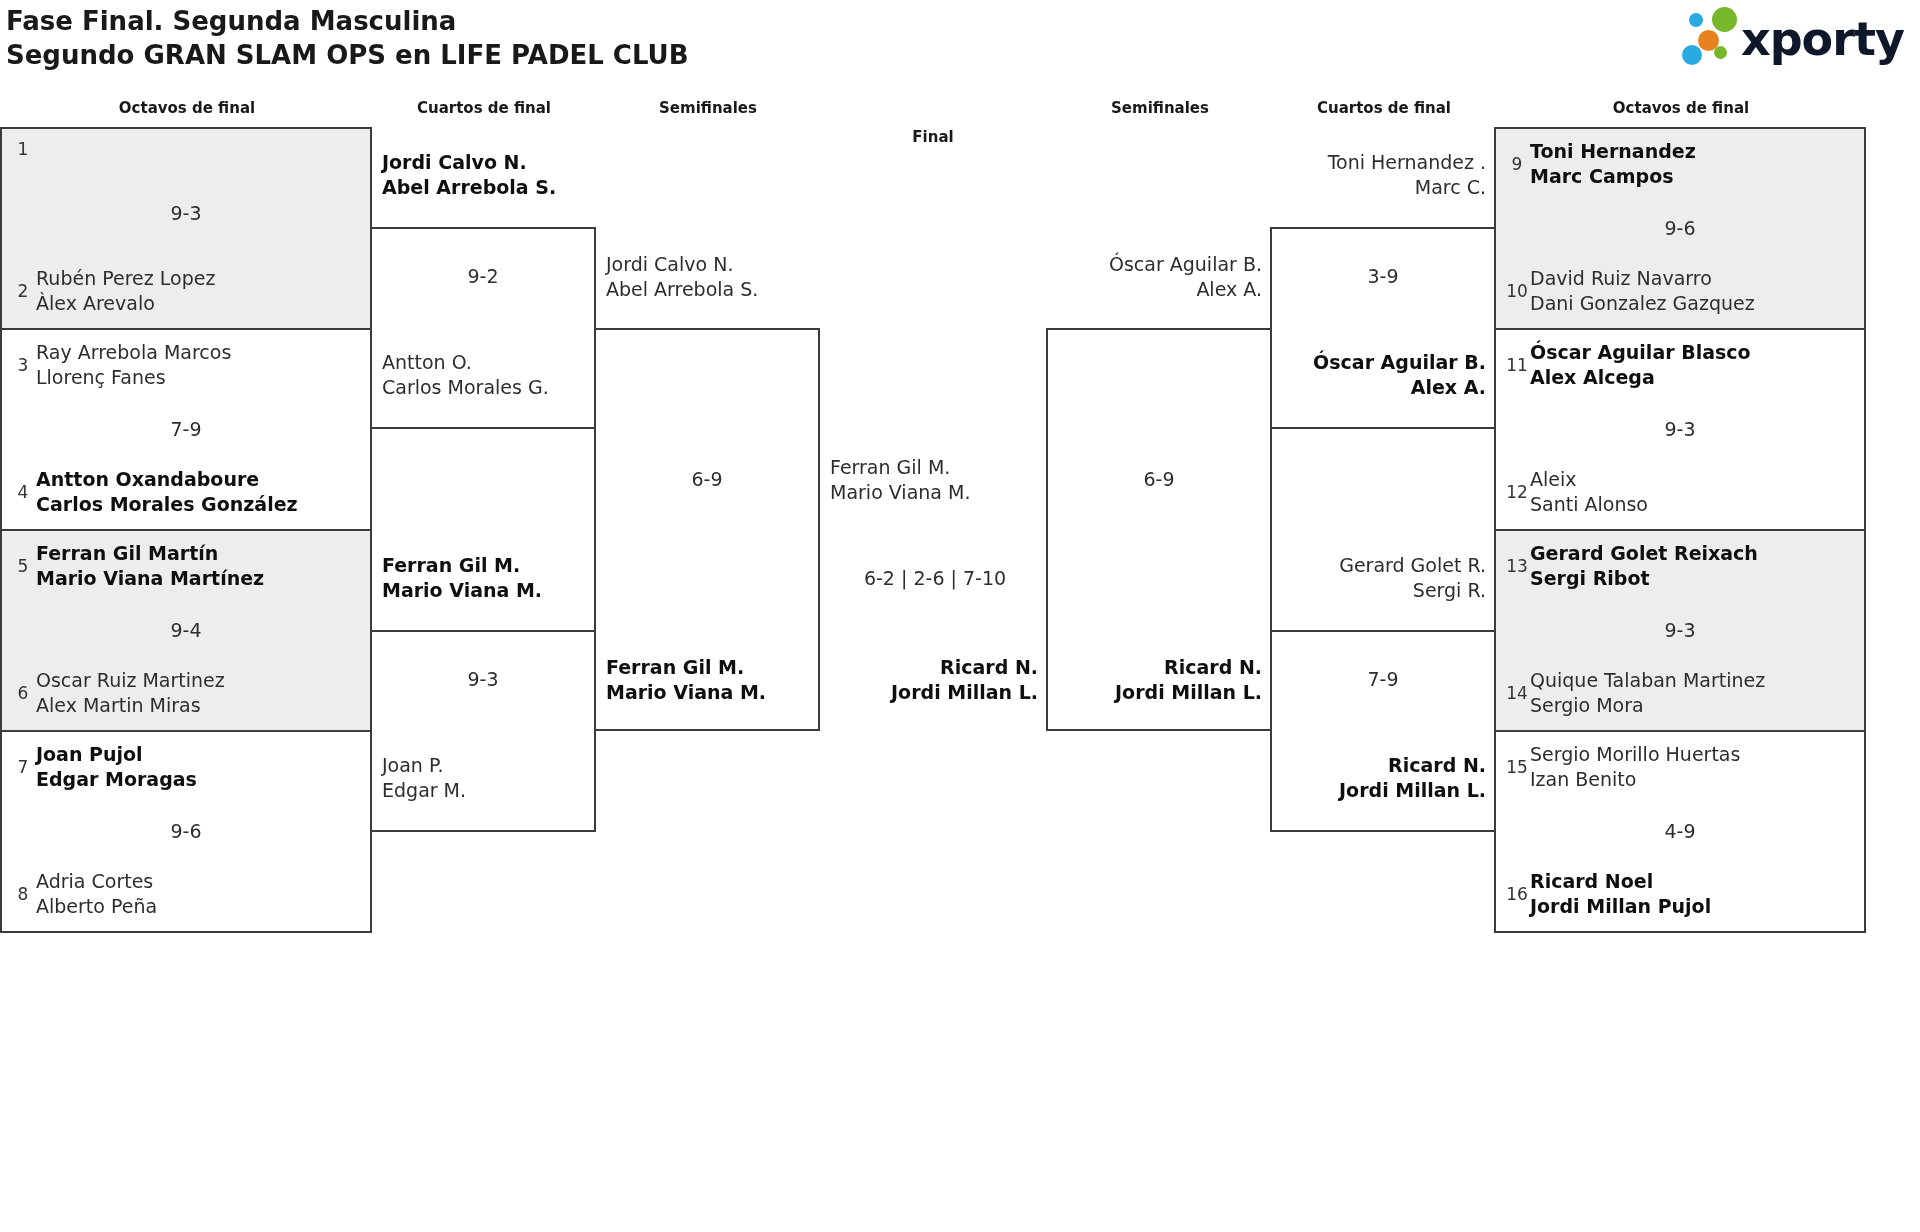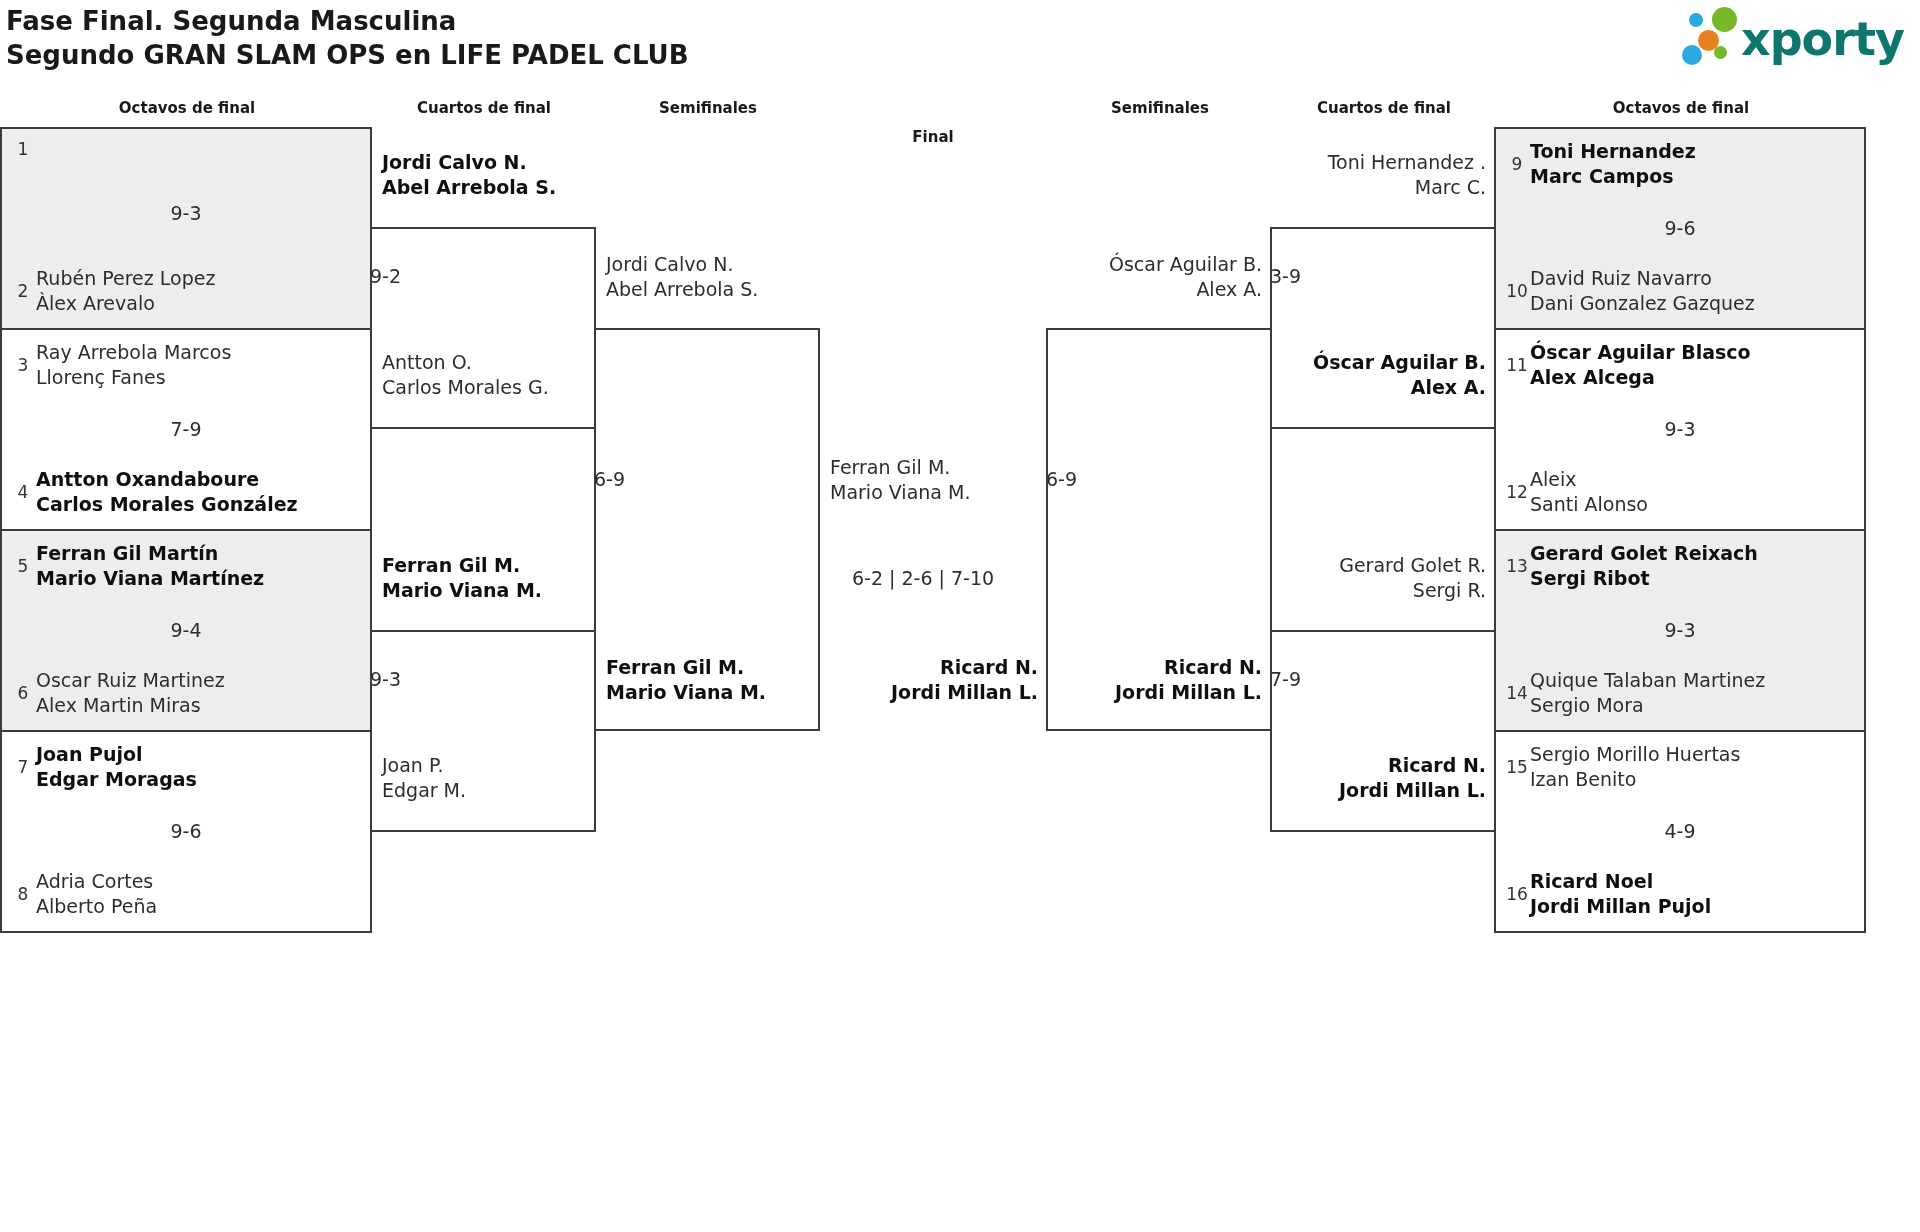--- a/index.html
+++ b/index.html
@@ -19,27 +19,27 @@
   .seedcol{width:26px;padding-left:8px;font-size:17px;color:#333;flex:none;text-align:center;}
   .onames{font-size:19px;line-height:25px;color:#2d2d2d;}
   .oteam.win .onames{font-weight:700;color:#0f0f0f;}
   .oscore{width:100%;text-align:center;font-size:19px;color:#2d2d2d;}
 
   
   .box{position:absolute;border:2px solid #3b3b3b;box-sizing:border-box;background:transparent;}
   .team{position:absolute;font-size:19px;line-height:25px;color:#2d2d2d;white-space:nowrap;}
   .team.win{font-weight:700;color:#0f0f0f;}
   .team.r{text-align:right;}
-  .score{position:absolute;font-size:19px;line-height:25px;color:#2d2d2d;}
+  .score{position:absolute;font-size:19px;line-height:25px;color:#2d2d2d;text-align:center;}
 
   
   .logo{position:absolute;left:1680px;top:5px;width:230px;height:70px;}
   .dot{position:absolute;border-radius:50%;}
   .logotext{position:absolute;left:61px;top:10px;font-size:46px;font-weight:700;
-            letter-spacing:-1px;color:#0f766e;line-height:48px;}
+            letter-spacing:-1px;color:#0f172a;line-height:48px;}
 </style>
 </head>
 <body>
 
 <div class="page">
 
   <div class="title">
     <div>Fase Final. Segunda Masculina</div>
     <div>Segundo GRAN SLAM OPS en LIFE PADEL CLUB</div>
   </div>
@@ -158,21 +158,21 @@
   <div class="score" style="left:594px;top:467px;width:226px;">6-9</div>
   <div class="team win" style="left:606px;top:655px;">
     <div>Ferran Gil M.</div>
     <div>Mario Viana M.</div>
   </div>
 
   <div class="team" style="left:830px;top:455px;">
     <div>Ferran Gil M.</div>
     <div>Mario Viana M.</div>
   </div>
-  <div class="score" style="left:820px;top:566px;width:230px;padding-left:32px;">6-2 | 2-6 | 7-10</div>
+  <div class="score" style="left:820px;top:566px;width:230px;">6-2 | 2-6 | 7-10</div>
   <div class="team win r" style="left:818px;top:655px;width:220px;">
     <div>Ricard N.</div>
     <div>Jordi Millan L.</div>
   </div>
 
   <div class="box" style="left:1046px;top:328px;width:226px;height:403px;"></div>
   <div class="team r" style="left:1050px;top:252px;width:212px;">
     <div>Óscar Aguilar B.</div>
     <div>Alex A.</div>
   </div>

